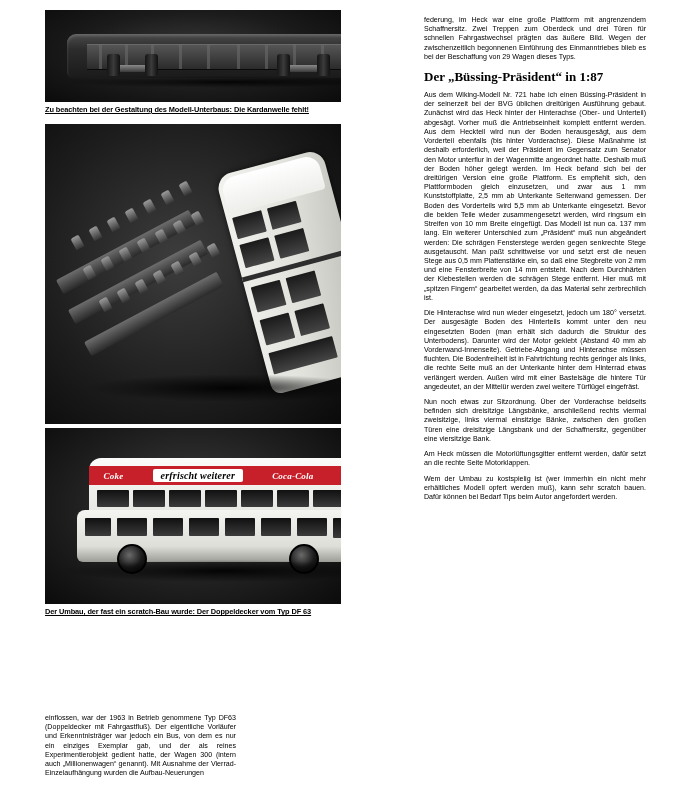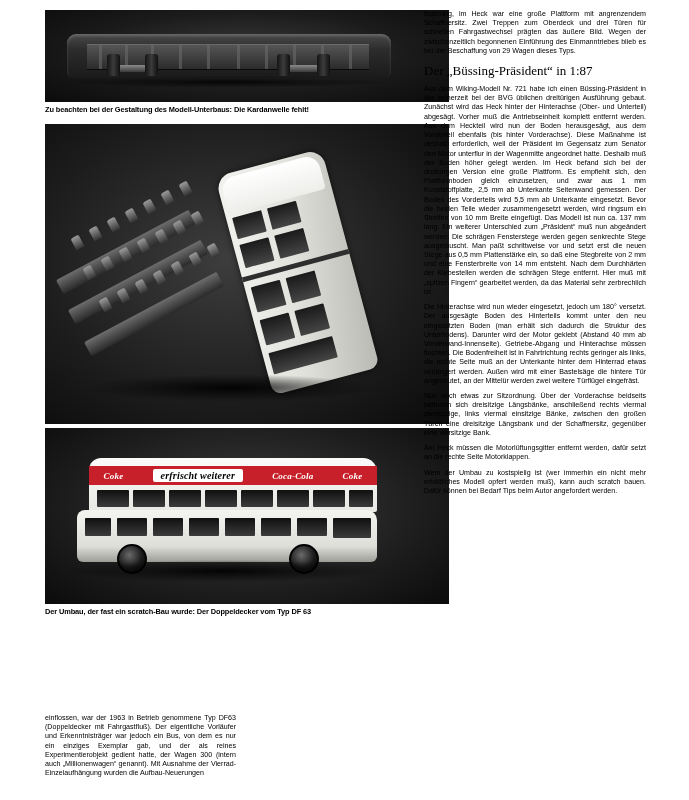--- a/index.html
+++ b/index.html
@@ -20,21 +20,22 @@
     left: 0; top: 0;
     width: 689px;
     height: 800px;
   }
 
   
   .left-col {
     position: absolute;
     left: 45px;
     top: 10px;
-    width: 404px;
+    width: 296px;
+    text-decoration: underline;
   }
 
   .photo-block { margin-bottom: 4px; }
 
   .photo {
     position: relative;
     background: #111;
     overflow: hidden;
   }
 
@@ -220,24 +221,24 @@
   .right-col {
     position: absolute;
     left: 424px;
     top: 10px;
     width: 222px;
     font-family: "Liberation Sans", sans-serif;
     font-size: 7.1px;
     line-height: 1.30;
     text-align: justify;
   }
-  .right-col p { margin: 0 0 6px 0; }
+  .right-col p { margin: 6px 0 6px 0; }
   .headline {
     font-family: "Liberation Serif", serif;
-    font-weight: normal;
+    font-weight: bold;
     font-size: 13px;
     margin: 8px 0 6px 0;
     line-height: 1.15;
     text-align: left;
   }
 
   
   .bottom {
     position: absolute;
     left: 45px;
@@ -374,21 +375,21 @@
 
   </div>
 
   <div class="right-col">
     <p>federung, im Heck war eine große Plattform mit angrenzendem Schaffnersitz. Zwei Treppen zum Oberdeck und drei Türen für schnellen Fahrgastwechsel prägten das äußere Bild. Wegen der zwischenzeitlich begonnenen Einführung des Einmanntriebes blieb es bei der Beschaffung von 29 Wagen dieses Typs.</p>
     <h2 class="headline">Der „Büssing-Präsident“ in 1:87</h2>
     <p>Aus dem Wiking-Modell Nr. 721 habe ich einen Büssing-Präsident in der seinerzeit bei der BVG üblichen dreitürigen Ausführung gebaut. Zunächst wird das Heck hinter der Hinterachse (Ober- und Unterteil) abgesägt. Vorher muß die Antriebseinheit komplett entfernt werden. Aus dem Heckteil wird nun der Boden herausgesägt, aus dem Vorderteil ebenfalls (bis hinter Vorderachse). Diese Maßnahme ist deshalb erforderlich, weil der Präsident im Gegensatz zum Senator den Motor unterflur in der Wagenmitte angeordnet hatte. Deshalb muß der Boden höher gelegt werden. Im Heck befand sich bei der dreitürigen Version eine große Plattform. Es empfiehlt sich, den Plattformboden gleich einzusetzen, und zwar aus 1 mm Kunststoffplatte, 2,5 mm ab Unterkante Seitenwand gemessen. Der Boden des Vorderteils wird 5,5 mm ab Unterkante eingesetzt. Bevor die beiden Teile wieder zusammengesetzt werden, wird ringsum ein Streifen von 10 mm Breite eingefügt. Das Modell ist nun ca. 137 mm lang. Ein weiterer Unterschied zum „Präsident“ muß nun abgeändert werden: Die schrägen Fensterstege werden gegen senkrechte Stege ausgetauscht. Man paßt schrittweise vor und setzt erst die neuen Stege aus 0,5 mm Plattenstärke ein, so daß eine Stegbreite von 2 mm und eine Fensterbreite von 14 mm entsteht. Nach dem Durchhärten der Klebestellen werden die schrägen Stege entfernt. Hier muß mit „spitzen Fingern“ gearbeitet werden, da das Material sehr zerbrechlich ist.</p>
     <p>Die Hinterachse wird nun wieder eingesetzt, jedoch um 180° versetzt. Der ausgesägte Boden des Hinterteils kommt unter den neu eingesetzten Boden (man erhält sich dadurch die Struktur des Unterbodens). Darunter wird der Motor geklebt (Abstand 40 mm ab Vorderwand-Innenseite). Getriebe-Abgang und Hinterachse müssen fluchten. Die Bodenfreiheit ist in Fahrtrichtung rechts geringer als links, die rechte Seite muß an der Unterkante hinter dem Hinterrad etwas verlängert werden. Außen wird mit einer Bastelsäge die hintere Tür angedeutet, an der Mittelür werden zwei weitere Türflügel eingefräst.</p>
     <p>Nun noch etwas zur Sitzordnung. Über der Vorderachse beidseits befinden sich dreisitzige Längsbänke, anschließend rechts viermal zweisitzige, links viermal einsitzige Bänke, zwischen den großen Türen eine dreisitzige Längsbank und der Schaffnersitz, gegenüber eine viersitzige Bank.</p>
     <p>Am Heck müssen die Motorlüftungsgitter entfernt werden, dafür setzt an die rechte Seite Motorklappen.</p>
-    <p>Wem der Umbau zu kostspielig ist (wer immerhin ein nicht mehr erhältliches Modell opfert werden muß), kann auch scratch bauen. Dafür können bei Bedarf Tips beim Autor angefordert werden.</p>
+    <p>Wem der Umbau zu kostspielig ist (wer immerhin ein nicht mehr erhältliches Modell opfert werden muß), kann sehr scratch bauen. Dafür können bei Bedarf Tips beim Autor angefordert werden.</p>
   </div>
 
   <div class="bottom">
     <div class="col">
       <p>einflossen, war der 1963 in Betrieb genommene Typ DF63 (Doppeldecker mit Fahrgastfluß). Der eigentliche Vorläufer und Erkenntnisträger war jedoch ein Bus, von dem es nur ein einziges Exemplar gab, und der als reines Experimentierobjekt gedient hatte, der Wagen 300 (intern auch „Millionenwagen“ genannt). Mit Ausnahme der Vierrad-Einzelaufhängung wurden die Aufbau-Neuerungen</p>
     </div>
     <div class="col">
     </div>
     <div class="col"></div>
   </div>

